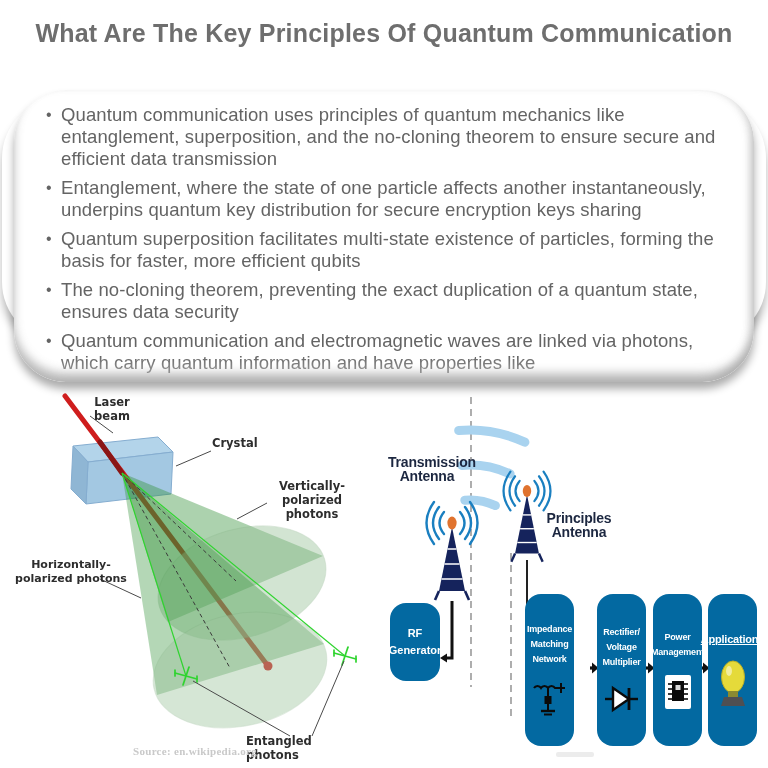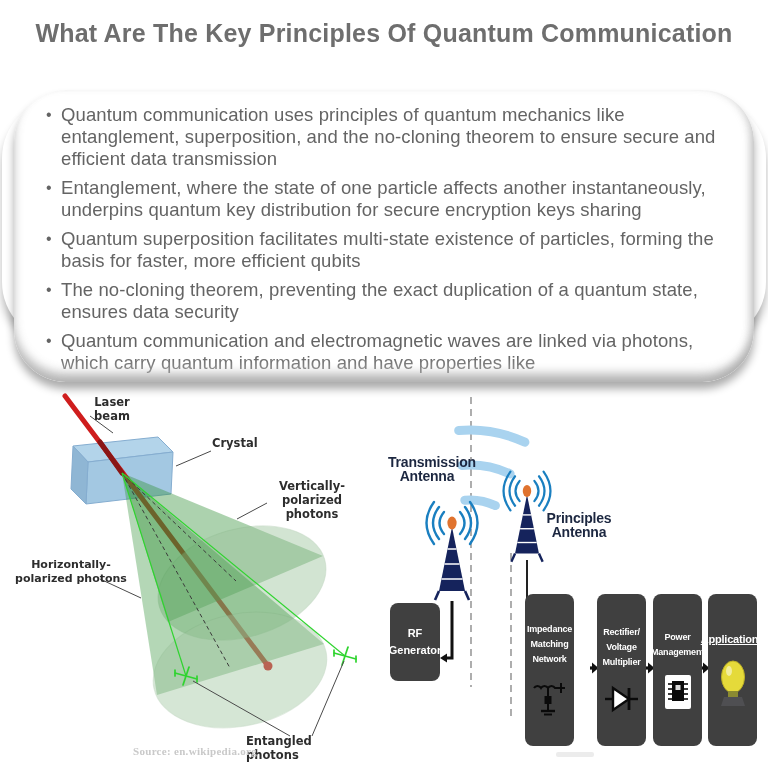--- a/index.html
+++ b/index.html
@@ -25,21 +25,21 @@
     font-size:18.5px; line-height:22px; color:#646464; letter-spacing:0.1px; }
   .bullets li::before { content:"\2022"; position:absolute; left:2px; top:0; color:#646464; font-size:16px; }
   
   .dlabel { position:absolute; z-index:4; font-family:"DejaVu Sans", sans-serif;
     font-size:11.5px; font-weight:600; color:#2d2d2d; text-align:center; line-height:14px; }
   .source-note { position:absolute; z-index:4; font-family:Liberation Serif, serif;
     font-size:11px; color:#c9c9c9; font-weight:600; letter-spacing:0.3px; }
   
   .antlabel { position:absolute; z-index:4; font-size:14px; font-weight:700; color:#1c2740;
     text-align:center; line-height:14px; letter-spacing:-0.2px; }
-  .blue-box { position:absolute; z-index:3; background:#404040; border-radius:8px;
+  .blue-box { position:absolute; z-index:3; background:#0369a1; border-radius:16px;
     display:flex; flex-direction:column; align-items:center; justify-content:center;
     color:#ffffff; text-align:center; }
   .rf-box { left:390px; top:603px; width:50px; height:78px; font-size:11px; font-weight:700; line-height:17px; }
   .block { top:594px; width:49px; height:152px; gap:13px; padding:4px 2px; }
   .block .block-label { font-size:9px; font-weight:700; line-height:15px; letter-spacing:-0.2px; }
   .block.b4 .block-label { font-size:11px;text-decoration:underline; }
   .watermark { position:absolute; left:556px; top:752px; width:38px; height:5px;
     background:#ececec; border-radius:2px; z-index:3; }
   svg.scene { position:absolute; left:0; top:0; width:768px; height:768px; z-index:2; }
 </style>

